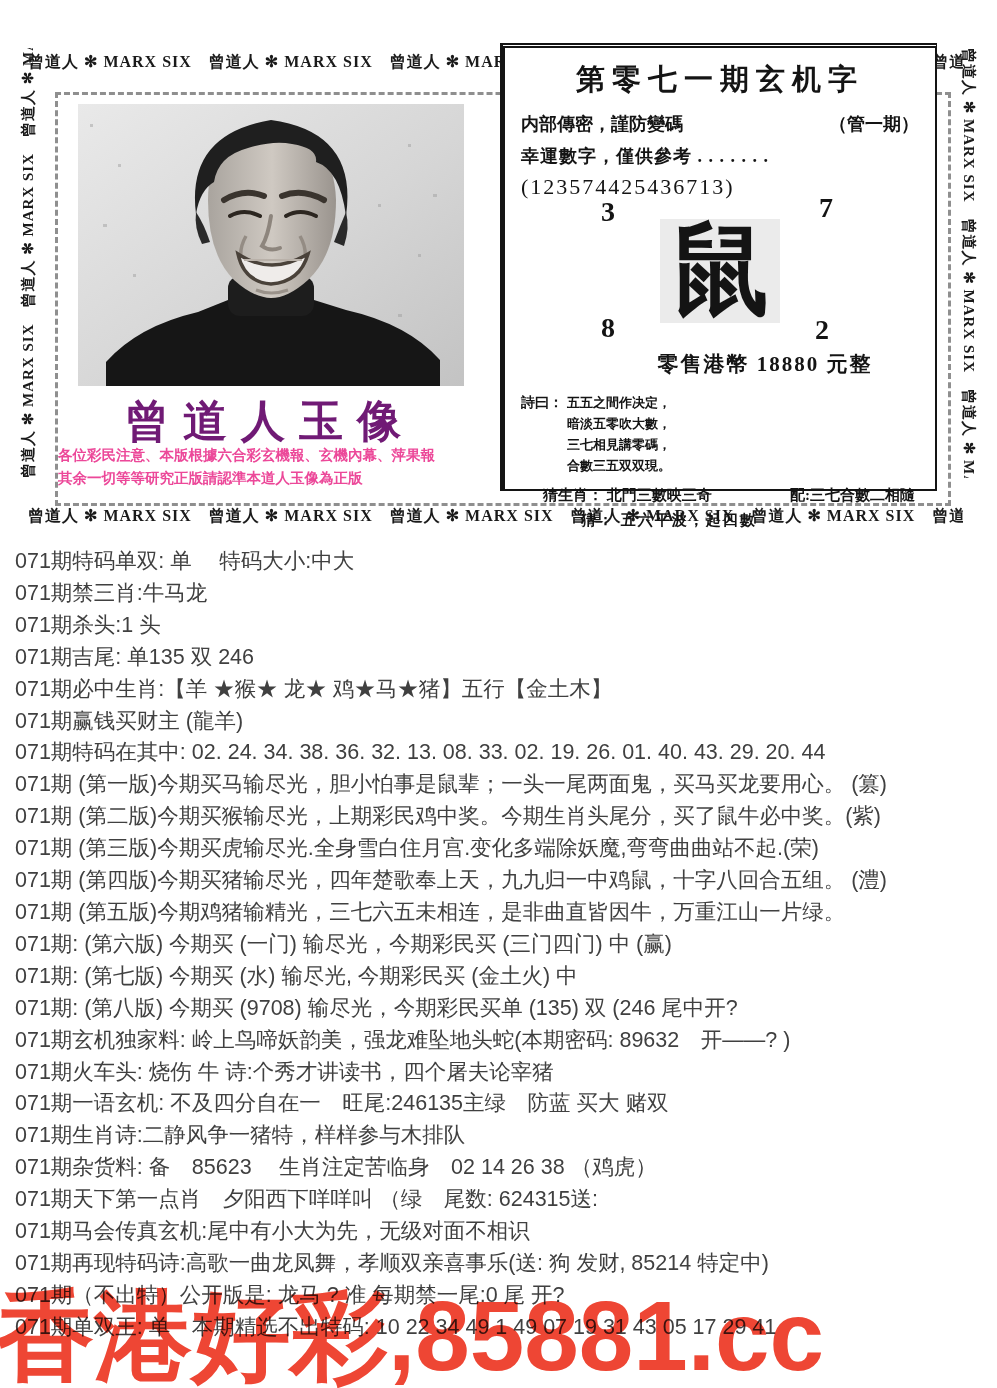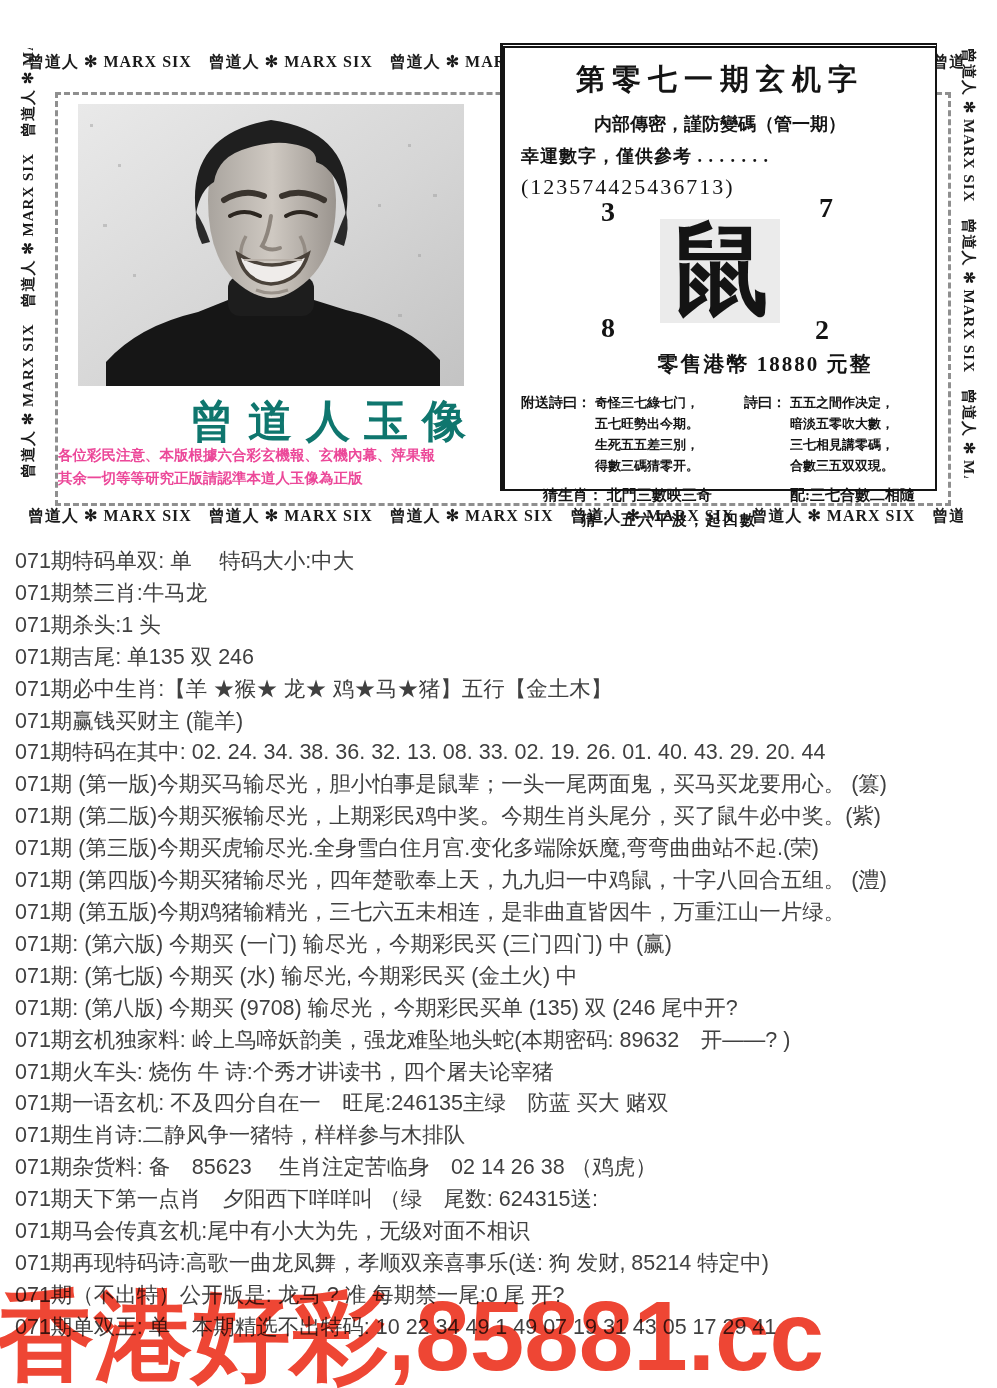--- a/index.html
+++ b/index.html
@@ -14,32 +14,32 @@
   .banner-bottom{position:absolute;left:28px;top:506px;width:935px;}
   .banner-left{position:absolute;left:-185px;top:252px;width:430px;height:22px;
                transform:rotate(-90deg);font-size:15px;}
   .banner-right{position:absolute;left:752px;top:252px;width:430px;height:22px;
                 transform:rotate(90deg);font-size:15px;}
   .inner-frame{position:absolute;left:55px;top:92px;width:890px;height:408px;
                border:3px dashed #8f8f8f;}
 
   
   .photo{position:absolute;left:78px;top:104px;width:386px;height:282px;}
-  .caption{position:absolute;left:60px;top:392px;width:420px;text-align:right;
+  .caption{position:absolute;left:60px;top:392px;width:420px;text-align:center;
            font-family:"Liberation Serif",serif;font-weight:bold;font-size:44px;
-           letter-spacing:14px;color:#0f766e;}
+           letter-spacing:14px;color:#701a75;}
   .notes{position:absolute;left:58px;top:444px;width:432px;
          font-size:14.5px;font-weight:bold;line-height:23px;color:#ec4899;}
 
   
   .mbox{position:absolute;left:500px;top:43px;width:437px;height:448px;background:#fff;
         border:2px solid #141414;border-left:5px solid #141414;border-top:5px double #141414;
         box-sizing:border-box;padding:8px 16px 6px 16px;font-family:"Liberation Serif",serif;}
   .mbox-title{text-align:center;font-size:29px;font-weight:bold;letter-spacing:7px;margin-top:4px;}
-  .mbox-row1{display:flex;justify-content:center;font-size:18px;font-weight:bold;margin-top:12px;}
+  .mbox-row1{display:flex;justify-content:space-between;font-size:18px;font-weight:bold;margin-top:12px;}
   .mbox-row2{font-size:18px;font-weight:bold;margin-top:8px;letter-spacing:1px;}
   .mbox-nums{font-size:22px;margin-top:6px;letter-spacing:2px;}
   .zwrap{position:relative;width:250px;height:138px;margin:2px auto 0 auto;}
   .zchar{position:absolute;left:50%;top:50%;transform:translate(-50%,-50%);
          font-size:100px;font-weight:bold;line-height:1;background:#ebebeb;padding:2px 10px;}
   .znum{position:absolute;font-size:28px;font-weight:bold;}
   .znum.tl{left:6px;top:-6px;}  .znum.tr{right:12px;top:-10px;}
   .znum.bl{left:6px;bottom:-4px;} .znum.br{right:16px;bottom:-6px;}
   .price{text-align:center;font-size:21px;font-weight:bold;margin-top:10px;padding-left:90px;letter-spacing:2px;}
   .poems{display:flex;margin-top:14px;font-size:13px;font-weight:bold;line-height:21px;}
@@ -144,29 +144,20 @@
       <div class="mbox-nums">(123574425436713)</div>
       <div class="zwrap">
         <span class="znum tl">3</span>
         <span class="znum tr">7</span>
         <span class="zchar">鼠</span>
         <span class="znum bl">8</span>
         <span class="znum br">2</span>
       </div>
       <div class="price">零售港幣 18880 元整</div>
       <div class="poems">
-        <div class="poem-col poem-left">
-          <div class="poem-label">附送詩曰：</div>
-          <div>
-            <div>奇怪三七綠七门，</div>
-            <div>五七旺勢出今期。</div>
-            <div>生死五五差三別，</div>
-            <div>得數三碼猜零开。</div>
-          </div>
-        </div>
         <div class="poem-col">
           <div class="poem-label">詩曰：</div>
           <div>
             <div>五五之間作决定，</div>
             <div>暗淡五零吹大數，</div>
             <div>三七相見講零碼，</div>
             <div>合數三五双双現。</div>
           </div>
         </div>
       </div>

